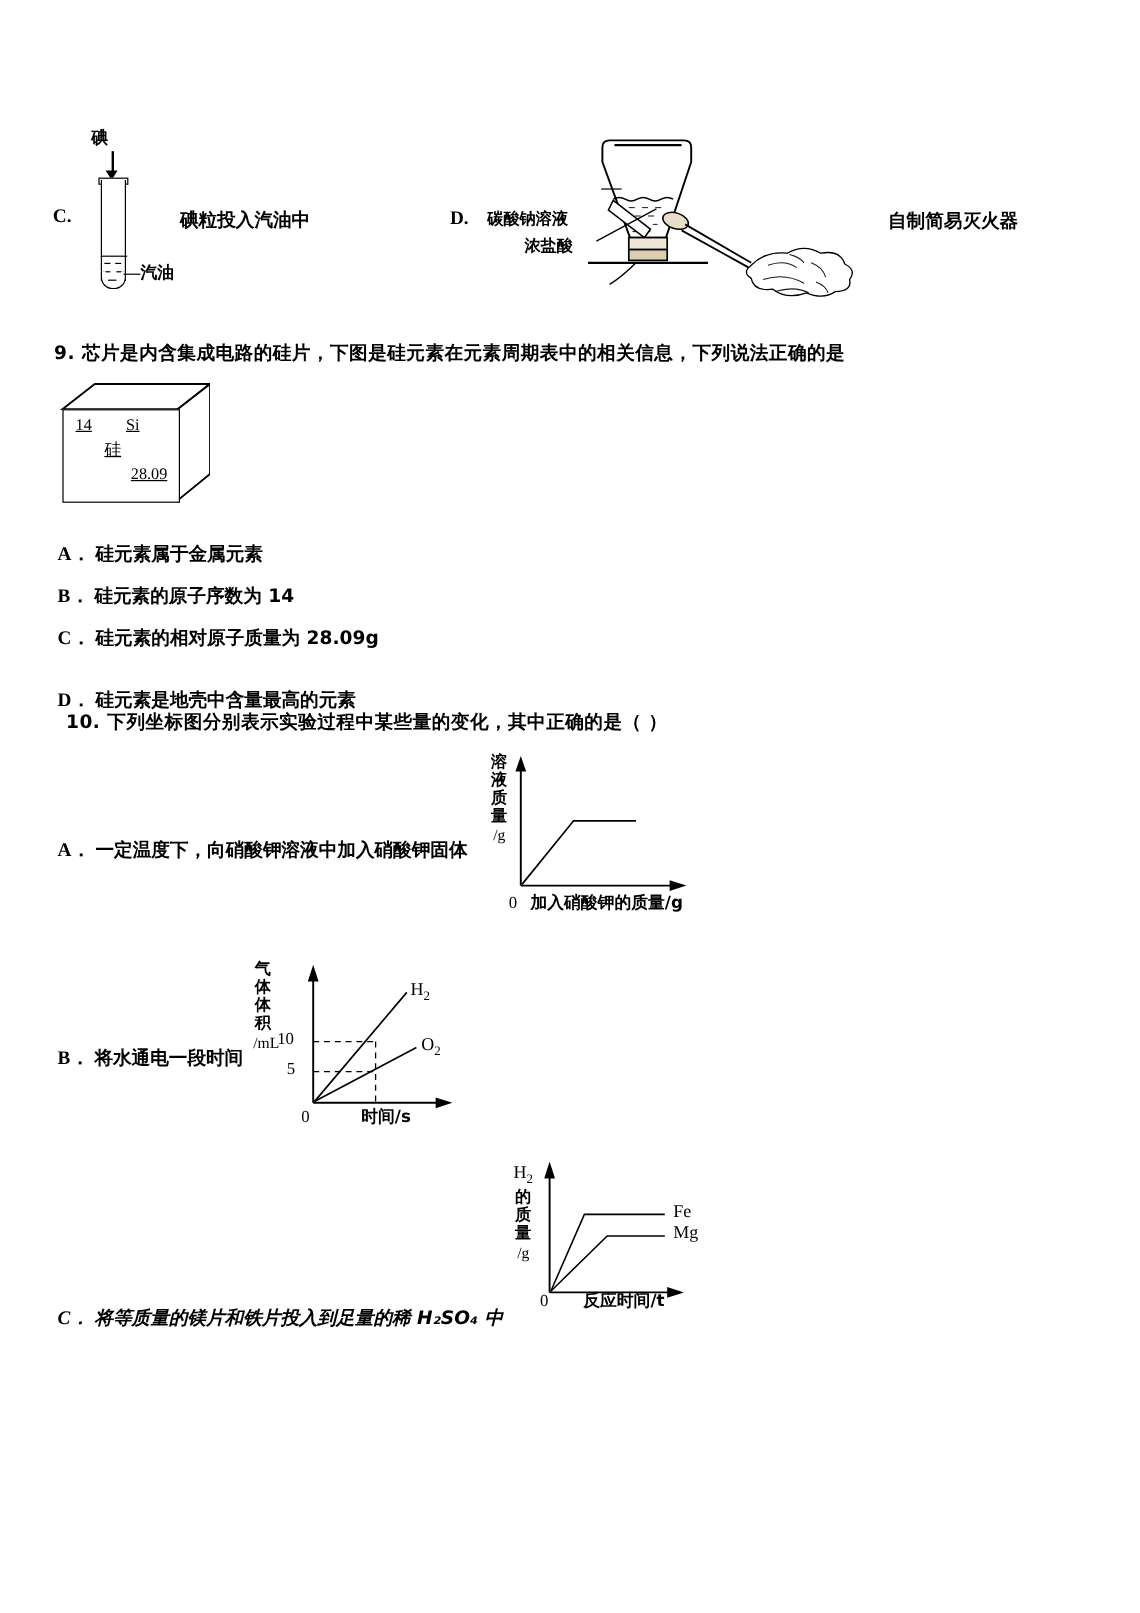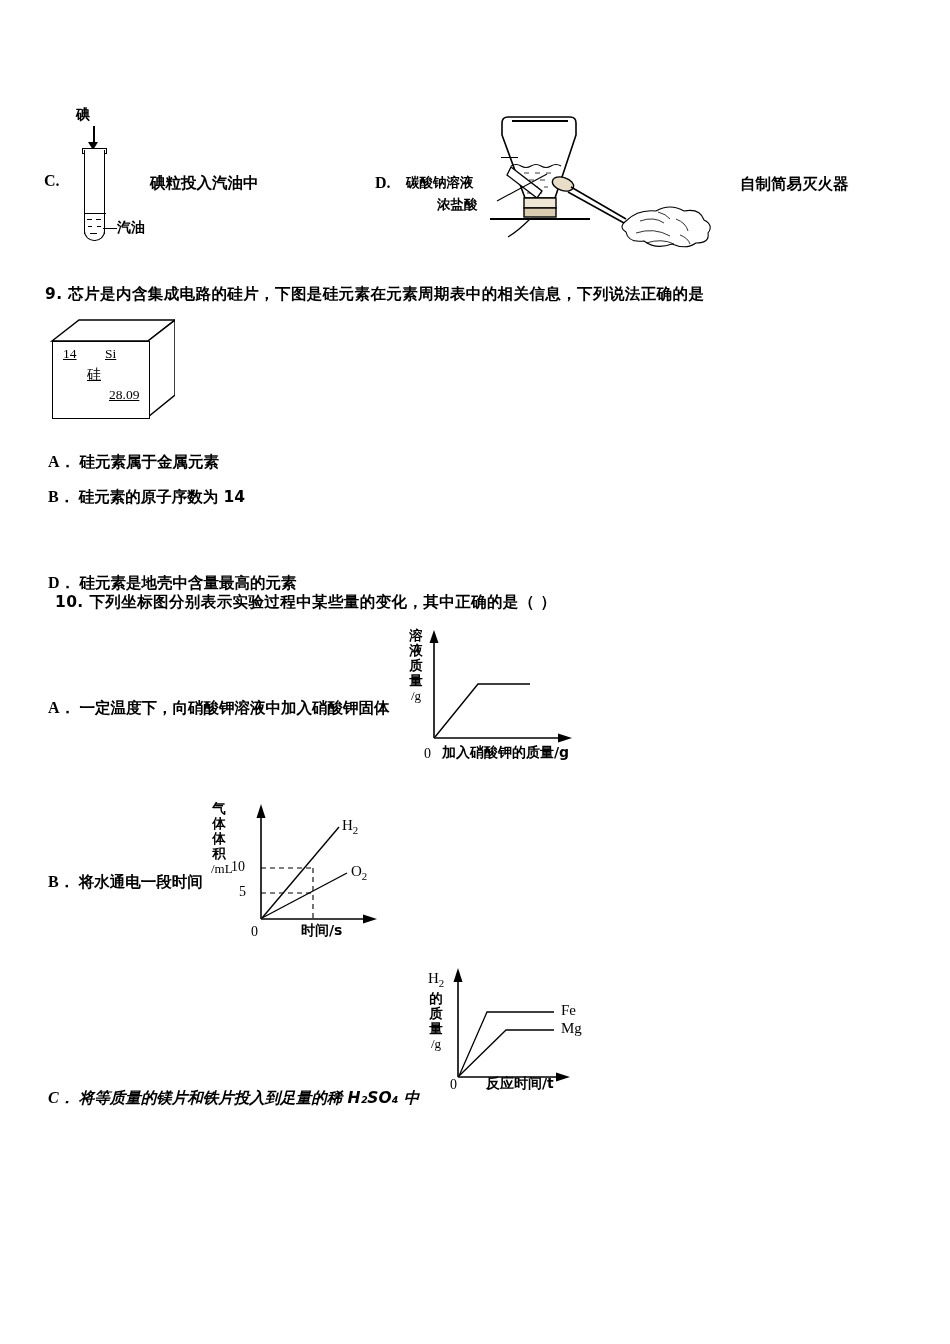--- a/index.html
+++ b/index.html
@@ -262,20 +262,24 @@
   </div>
 
   <div class="abs" style="left:48px; top:452px;">
     <span class="opt-letter">A．</span>
     <span class="opt-text">硅元素属于金属元素</span>
   </div>
   <div class="abs" style="left:48px; top:487px;">
     <span class="opt-letter">B．</span>
     <span class="opt-text">硅元素的原子序数为 14</span>
   </div>
+  <div class="abs" style="left:48px; top:522px;">
+    <span class="opt-letter">C．</span>
+    <span class="opt-text">硅元素的相对原子质量为 28.09g</span>
+  </div>
   <div class="abs" style="left:48px; top:557px;margin-top:16px;">
     <span class="opt-letter">D．</span>
     <span class="opt-text">硅元素是地壳中含量最高的元素</span>
   </div>
 
   <div class="abs q-text" style="left:55px; top:592px;">
     <span>10.</span>
     <span>下列坐标图分别表示实验过程中某些量的变化，其中正确的是（      ）</span>
   </div>
 

